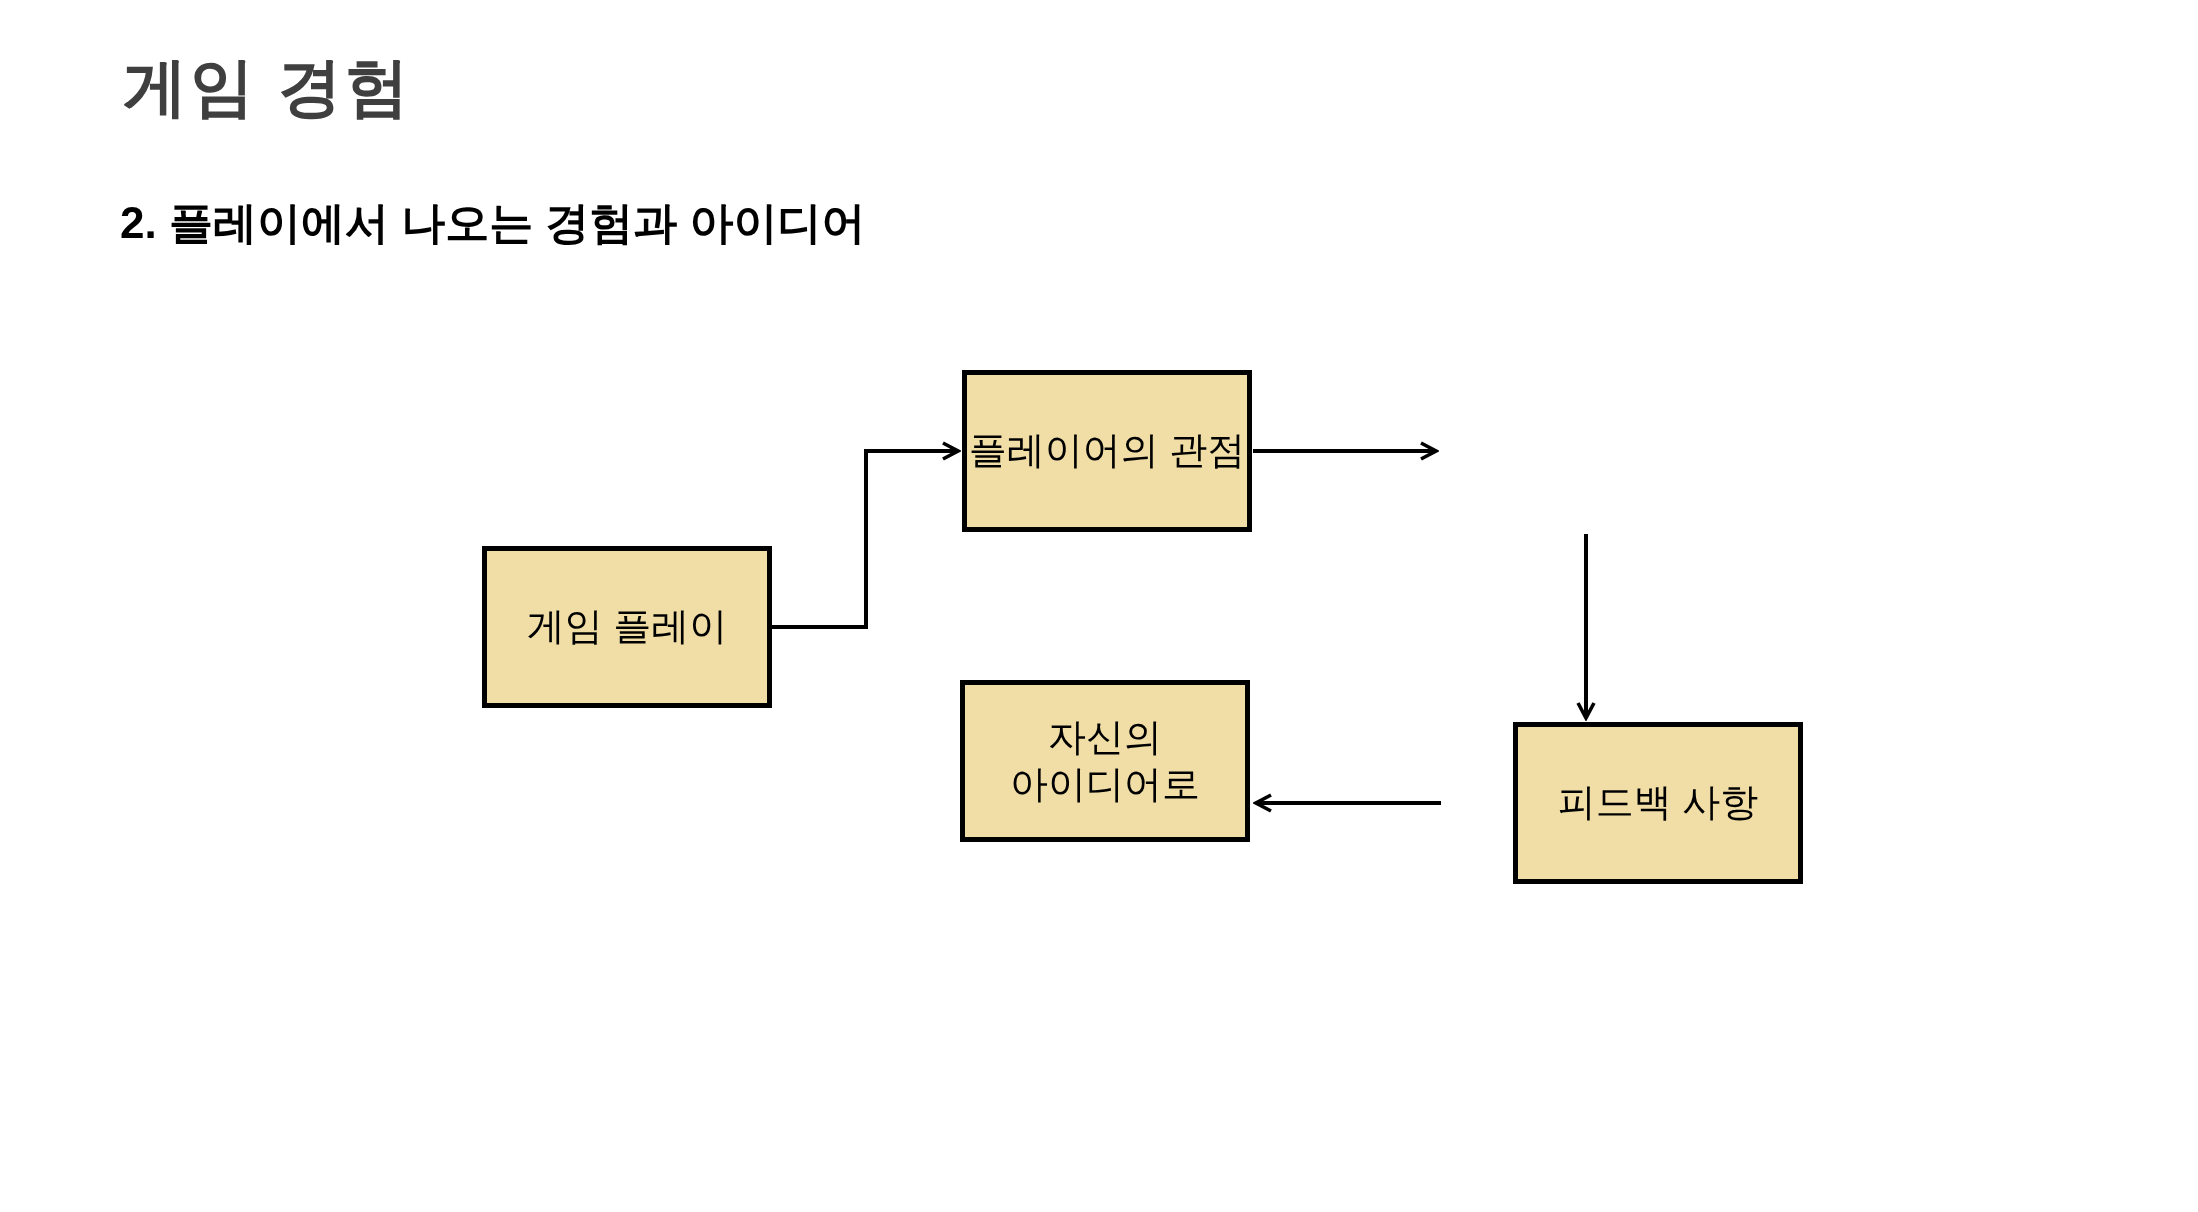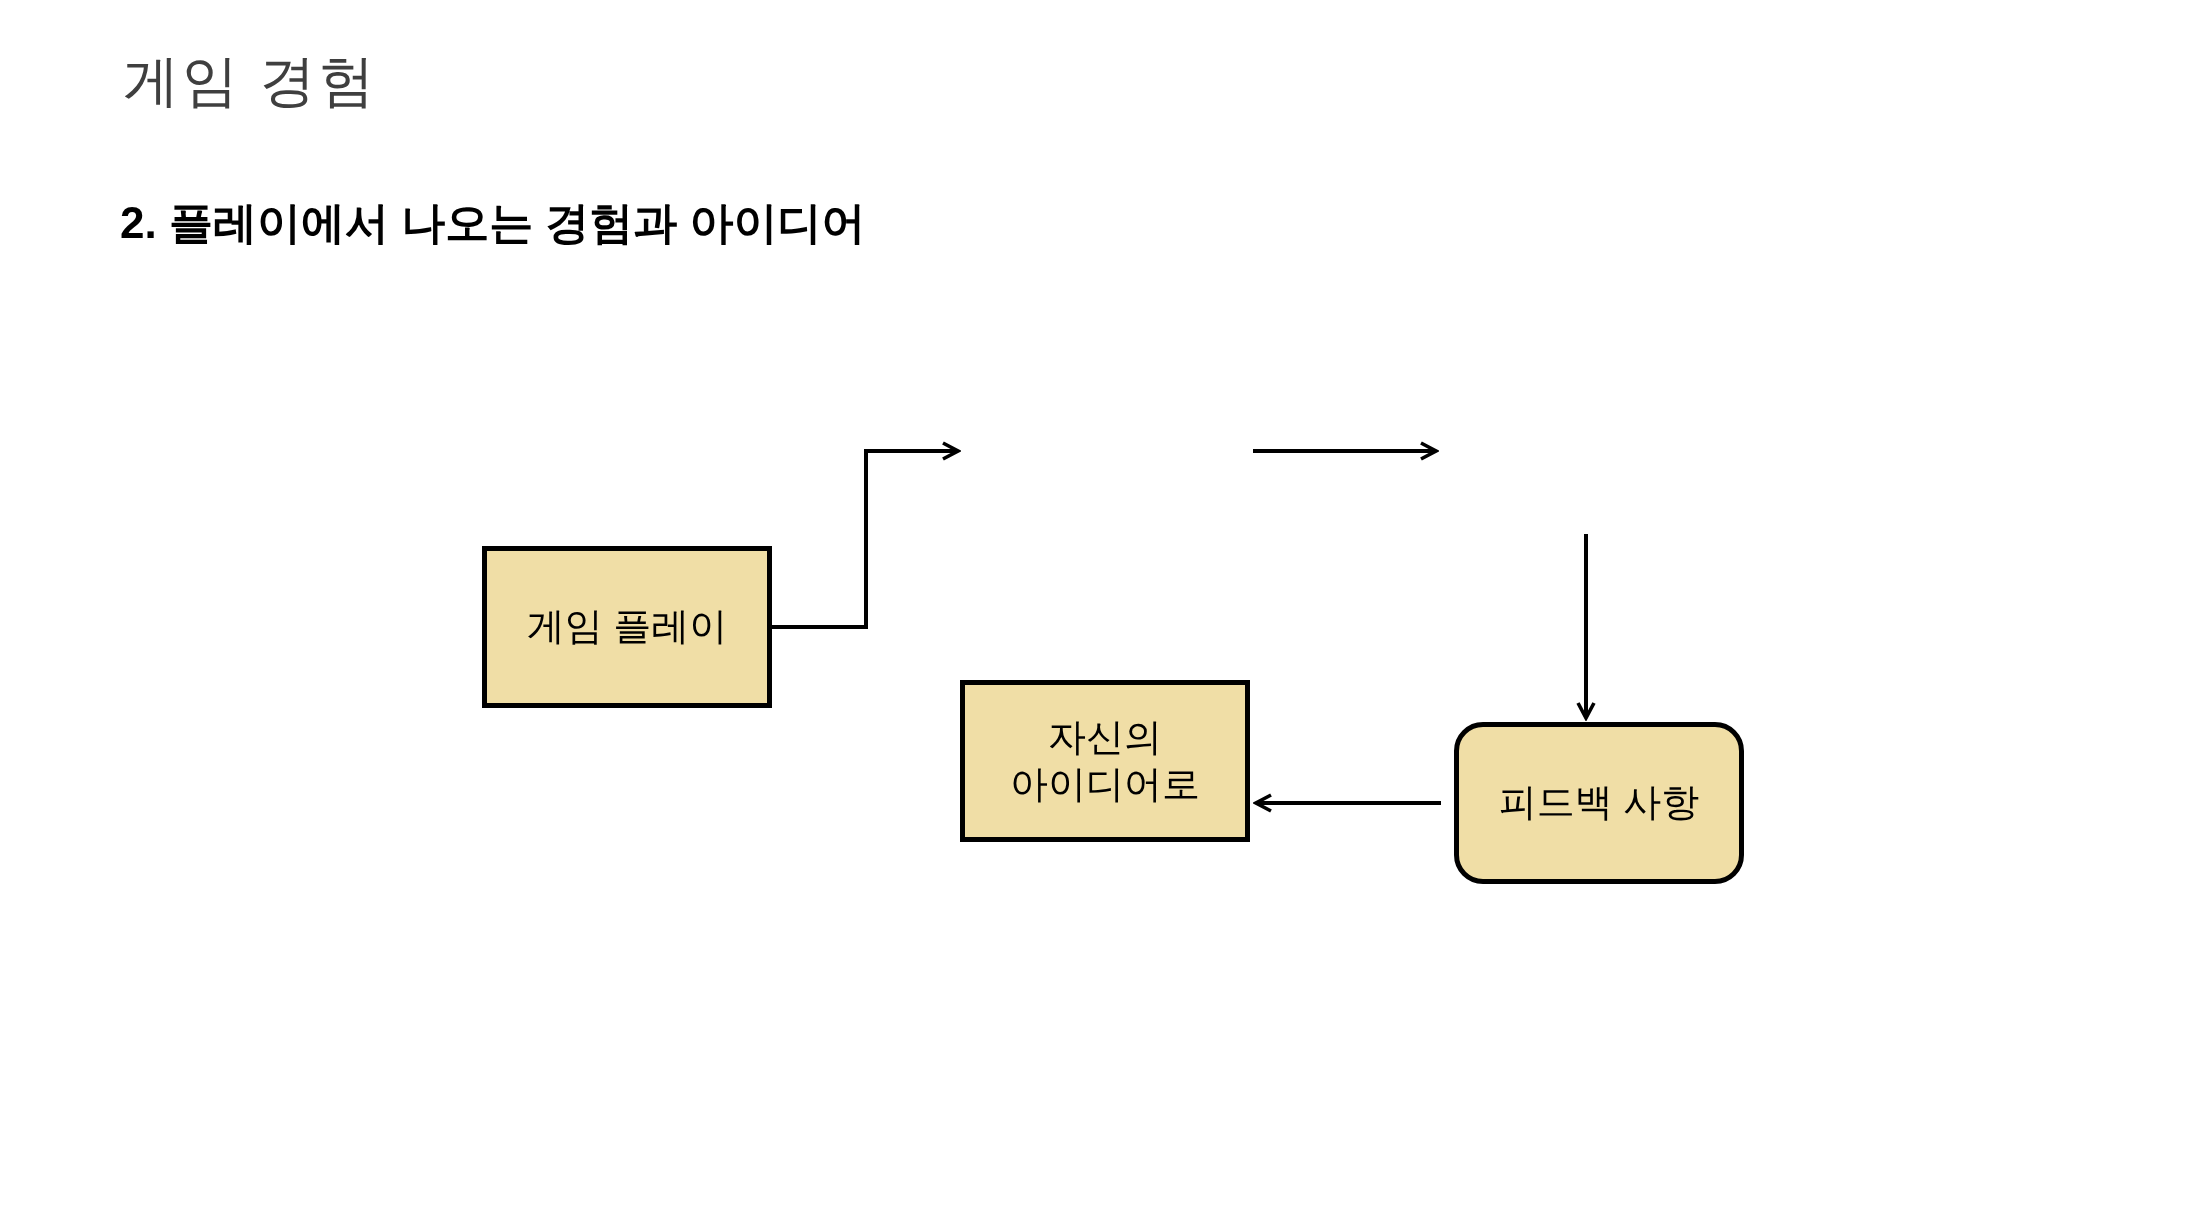--- a/index.html
+++ b/index.html
@@ -18,22 +18,22 @@
     position:relative;
     width:2198px;
     height:1212px;
     background:var(--bg);
     overflow:hidden;
   }
   .slide-title{
     position:absolute;
     left:123px;
     top:44px;
-    font-size:56px;
-    font-weight:400;
+    font-size:64px;
+    font-weight:700;
     letter-spacing:3px;
     color:var(--title-color);
     white-space:nowrap;
   }
   .slide-subtitle{
     position:absolute;
     left:120px;
     top:194px;
     font-size:44px;
     font-weight:700;
@@ -58,21 +58,21 @@
     justify-content:center;
     text-align:center;
     font-size:38px;
     line-height:1.25;
     color:#000000;
   }
   .node span{display:block;}
   #node-game-play        {left:482px;  top:546px;align-items:center;}
   #node-player-perspective{left:962px; top:370px;}
   #node-problems         {left:1440px; top:370px;}
-  #node-feedback         {left:1454px; top:722px;border-radius:29px;}
+  #node-feedback         {left:1513px; top:722px;}
   #node-own-ideas        {left:960px;  top:680px;}
 </style>
 </head>
 <body>
 
 <div class="slide">
 
   <div class="slide-title">게임 경험</div>
 
   <div class="slide-subtitle">2. 플레이에서 나오는 경험과 아이디어</div>
@@ -86,20 +86,23 @@
     <path d="M 771 627 L 866 627 L 866 451 L 958 451" fill="none" stroke="#000000" stroke-width="4" marker-end="url(#arrow-open)"></path>
     <path d="M 1253 451 L 1436 451" fill="none" stroke="#000000" stroke-width="4" marker-end="url(#arrow-open)"></path>
     <path d="M 1586 534 L 1586 718" fill="none" stroke="#000000" stroke-width="4" marker-end="url(#arrow-open)"></path>
     <path d="M 1441 803 L 1256 803" fill="none" stroke="#000000" stroke-width="4" marker-end="url(#arrow-open)"></path>
   </svg>
 
   <div class="node" id="node-game-play">
     <span>게임 플레이</span>
   </div>
 
+  <div class="node" id="node-player-perspective">
+    <span>플레이어의 관점</span>
+  </div>
 
 
   <div class="node" id="node-feedback">
     <span>피드백 사항</span>
   </div>
 
   <div class="node" id="node-own-ideas">
     <span>자신의</span>
     <span>아이디어로</span>
   </div>

